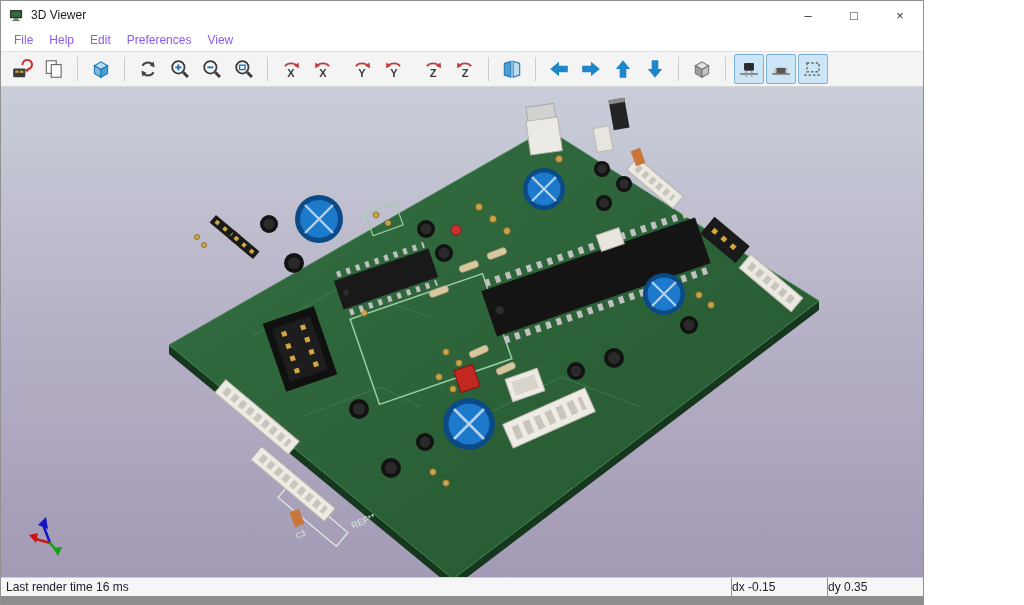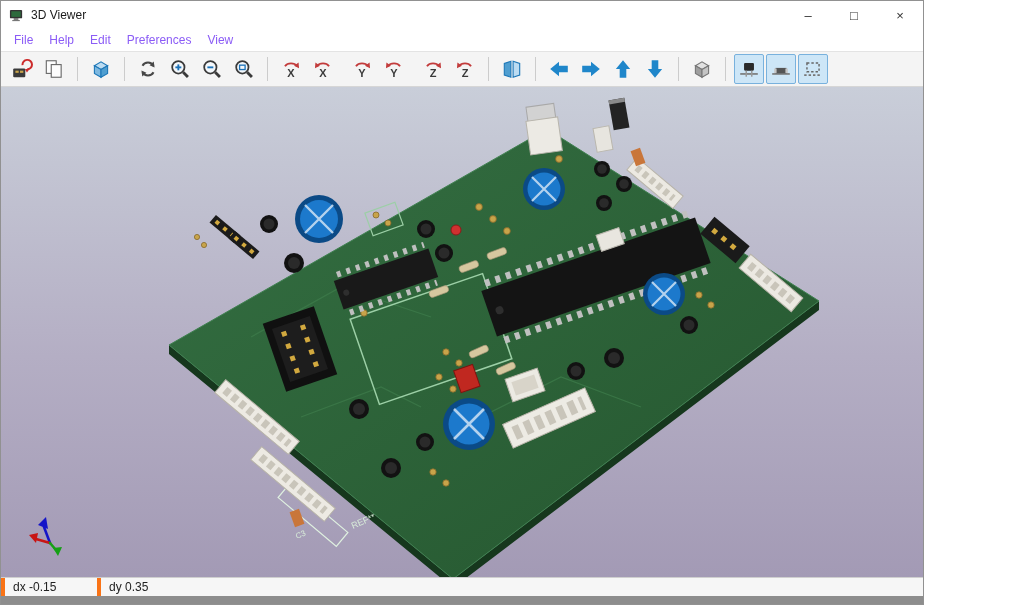--- a/index.html
+++ b/index.html
@@ -18,21 +18,21 @@
   .tb { width:30px; height:30px; border:1px solid transparent; background:transparent; display:flex; align-items:center; justify-content:center; margin:0 1px; padding:0; }
   .tb.selected { background:#cde6f7; border:1px solid #78b1dd; border-radius:2px; }
   .sep { width:1px; height:24px; background:#cccccc; margin:0 7px; flex:0 0 auto; }
   .gap { width:7px; flex:0 0 auto; }
 
   .viewport { height:490px; position:relative; overflow:hidden; flex:0 0 auto; }
   .viewport svg { display:block; }
 
   .statusbar { height:19px; background:#f6f6f6; border-top:1px solid #cfcfcf; display:flex; align-items:stretch; font-size:12px; color:#222; flex:0 0 auto; }
   .status-left { flex:1; padding-left:5px; display:flex; align-items:center; }
-  .status-field { width:96px; border-left:4px solid #f97316; padding-left:8px; display:flex; align-items:center; }
+  .status-field { width:96px; border-left:1px solid #f97316; display:flex; align-items:center; }
   .bottom-strip { height:8px; background:#8d8d8d; flex:0 0 auto; }
 </style>
 </head>
 <body>
 
 <div class="window">
 
   <div class="titlebar">
     <span class="app-icon">
       <svg width="15" height="15" viewBox="0 0 16 16">
@@ -465,18 +465,19 @@
         <polygon points="37,438 45,430 47,442" fill="#1515c8"></polygon>
         <line x1="49" y1="456" x2="35" y2="452" stroke="#c81515" stroke-width="2.5"></line>
         <polygon points="28,448 37,446 35,456" fill="#c81515"></polygon>
         <line x1="49" y1="456" x2="55" y2="463" stroke="#15a015" stroke-width="2.5"></line>
         <polygon points="52,461 61,460 57,469" fill="#15a015"></polygon>
       </g>
     </svg>
   </div>
 
   <div class="statusbar">
+    <span class="status-left">Last render time 16 ms</span>
     <span class="status-field">dx -0.15</span>
     <span class="status-field">dy 0.35</span>
   </div>
 
   <div class="bottom-strip"></div>
 </div>
 
 </body></html>

